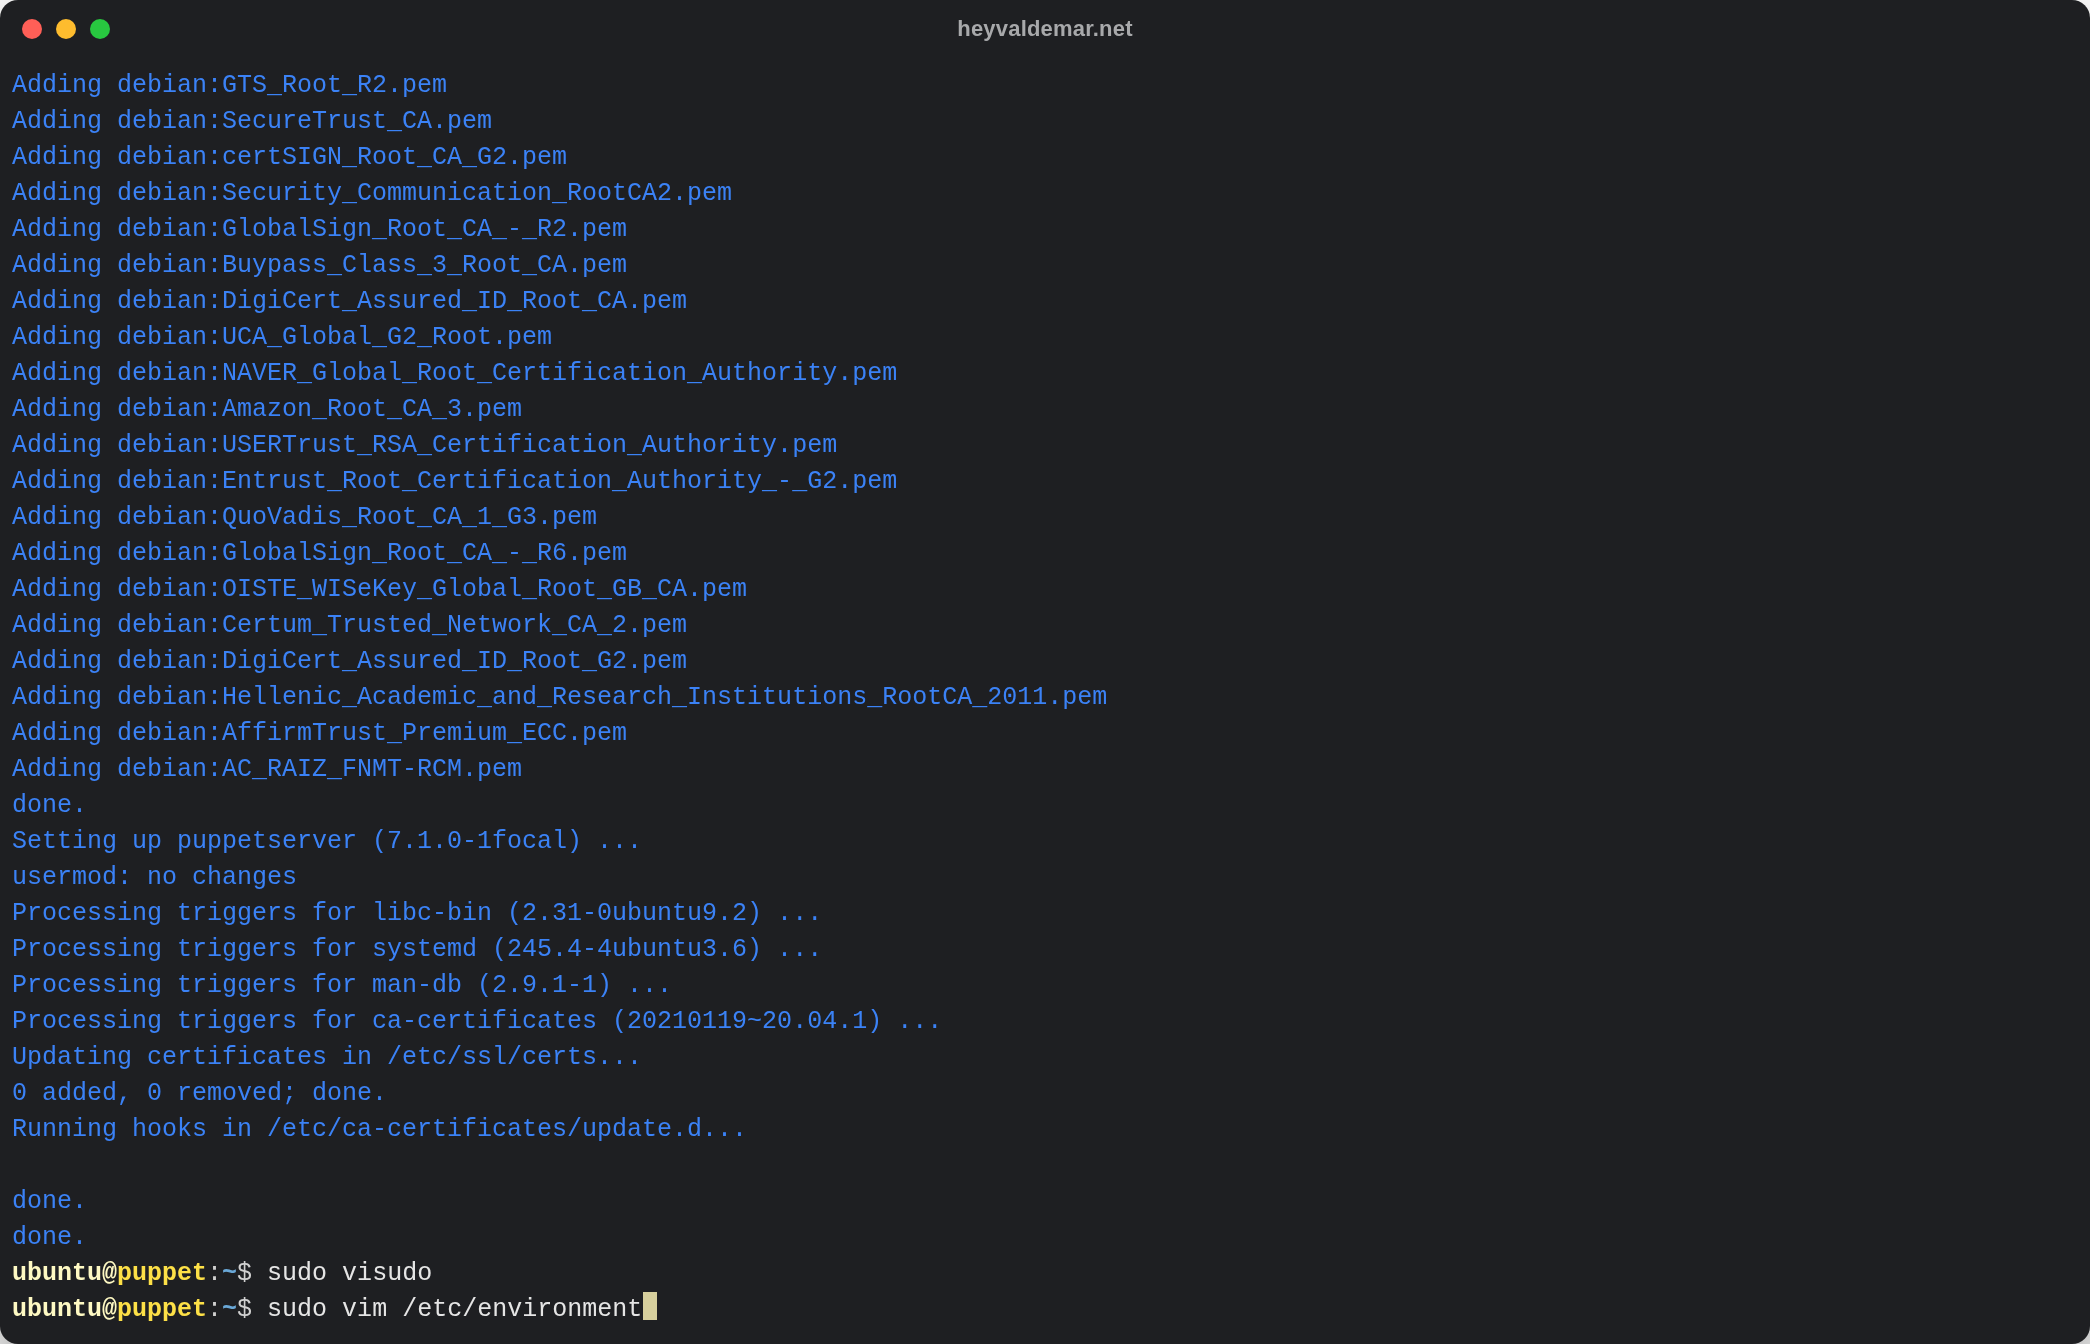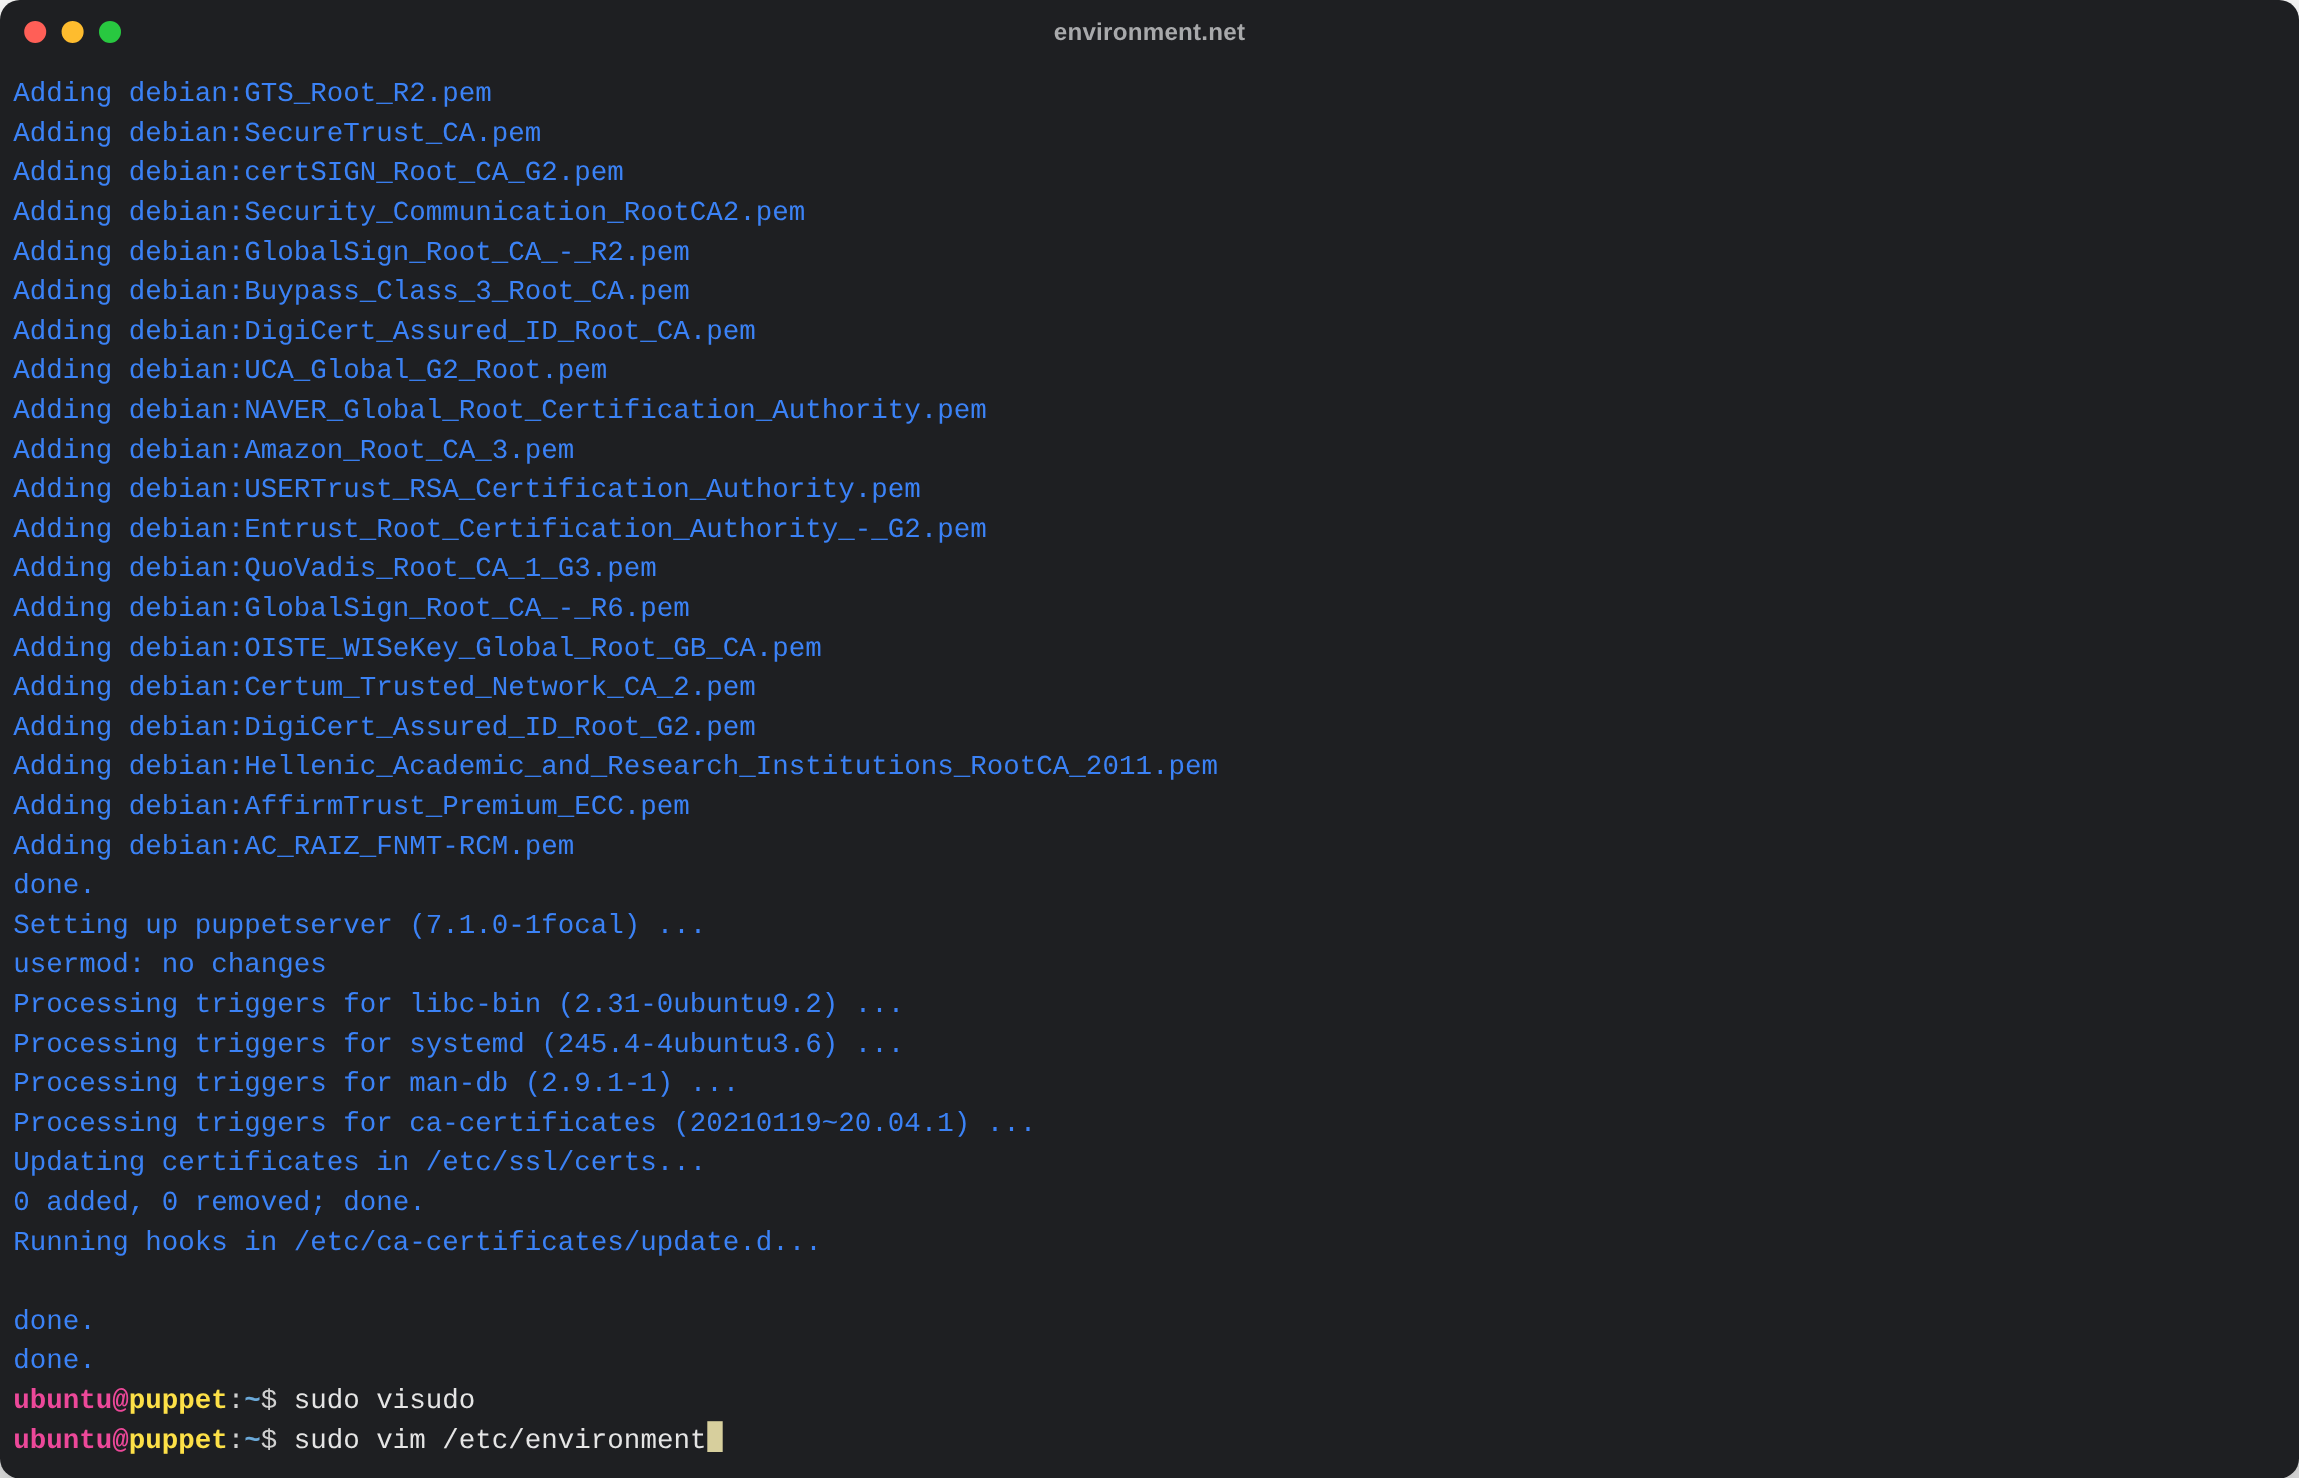--- a/index.html
+++ b/index.html
@@ -56,21 +56,21 @@
   }
   .terminal {
     padding: 10px 12px 20px 12px;
     font-size: 25px;
     line-height: 36px;
     color: #d7cf9d;
     white-space: pre;
     font-weight: 500;
   }
   .out-line { color: #3b82f6; }
-  .prompt-user { color: #ec4899; font-weight: 700; }
+  .prompt-user { color: #fef9c3; font-weight: 700; }
   .prompt-host { color: #fde047; font-weight: 700; }
   .prompt-colon { color: #d0d0d0; }
   .prompt-cwd { color: #6aa8d8; font-weight: 700; }
   .prompt-dollar { color: #d0d0d0; }
   .cmd { color: #e5e5e5; }
   .cursor {
     display: inline-block;
     width: 14px;
     height: 28px;
     background: #d7cf9d;
@@ -82,18 +82,18 @@
 <body>
 
 <div class="window">
 
   <div class="titlebar">
     <div class="traffic-lights">
       <span class="light close"></span>
       <span class="light minimize"></span>
       <span class="light zoom"></span>
     </div>
-    <div class="title">environment.net</div>
+    <div class="title">heyvaldemar.net</div>
   </div>
 
   <div class="terminal" id="terminal-body"><div class="out-line">Adding debian:GTS_Root_R2.pem</div><div class="out-line">Adding debian:SecureTrust_CA.pem</div><div class="out-line">Adding debian:certSIGN_Root_CA_G2.pem</div><div class="out-line">Adding debian:Security_Communication_RootCA2.pem</div><div class="out-line">Adding debian:GlobalSign_Root_CA_-_R2.pem</div><div class="out-line">Adding debian:Buypass_Class_3_Root_CA.pem</div><div class="out-line">Adding debian:DigiCert_Assured_ID_Root_CA.pem</div><div class="out-line">Adding debian:UCA_Global_G2_Root.pem</div><div class="out-line">Adding debian:NAVER_Global_Root_Certification_Authority.pem</div><div class="out-line">Adding debian:Amazon_Root_CA_3.pem</div><div class="out-line">Adding debian:USERTrust_RSA_Certification_Authority.pem</div><div class="out-line">Adding debian:Entrust_Root_Certification_Authority_-_G2.pem</div><div class="out-line">Adding debian:QuoVadis_Root_CA_1_G3.pem</div><div class="out-line">Adding debian:GlobalSign_Root_CA_-_R6.pem</div><div class="out-line">Adding debian:OISTE_WISeKey_Global_Root_GB_CA.pem</div><div class="out-line">Adding debian:Certum_Trusted_Network_CA_2.pem</div><div class="out-line">Adding debian:DigiCert_Assured_ID_Root_G2.pem</div><div class="out-line">Adding debian:Hellenic_Academic_and_Research_Institutions_RootCA_2011.pem</div><div class="out-line">Adding debian:AffirmTrust_Premium_ECC.pem</div><div class="out-line">Adding debian:AC_RAIZ_FNMT-RCM.pem</div><div class="out-line">done.</div><div class="out-line">Setting up puppetserver (7.1.0-1focal) ...</div><div class="out-line">usermod: no changes</div><div class="out-line">Processing triggers for libc-bin (2.31-0ubuntu9.2) ...</div><div class="out-line">Processing triggers for systemd (245.4-4ubuntu3.6) ...</div><div class="out-line">Processing triggers for man-db (2.9.1-1) ...</div><div class="out-line">Processing triggers for ca-certificates (20210119~20.04.1) ...</div><div class="out-line">Updating certificates in /etc/ssl/certs...</div><div class="out-line">0 added, 0 removed; done.</div><div class="out-line">Running hooks in /etc/ca-certificates/update.d...</div><div class="out-line">&nbsp;</div><div class="out-line">done.</div><div class="out-line">done.</div><div><span class="prompt-user">ubuntu</span><span class="prompt-user">@</span><span class="prompt-host">puppet</span><span class="prompt-colon">:</span><span class="prompt-cwd">~</span><span class="prompt-dollar">$</span> <span class="cmd">sudo visudo</span></div><div><span class="prompt-user">ubuntu</span><span class="prompt-user">@</span><span class="prompt-host">puppet</span><span class="prompt-colon">:</span><span class="prompt-cwd">~</span><span class="prompt-dollar">$</span> <span class="cmd">sudo vim /etc/environment</span><span class="cursor"></span></div></div>
 
 </div>
 
 </body></html>

